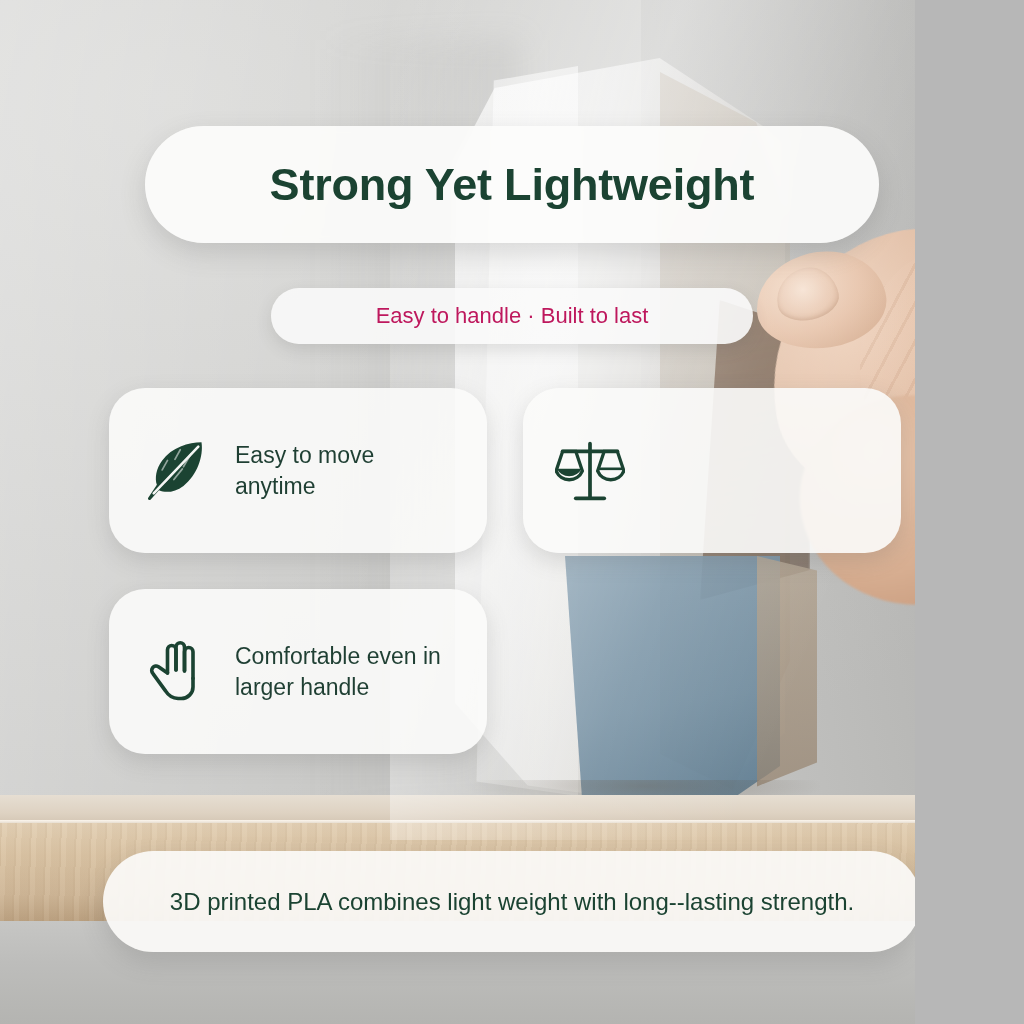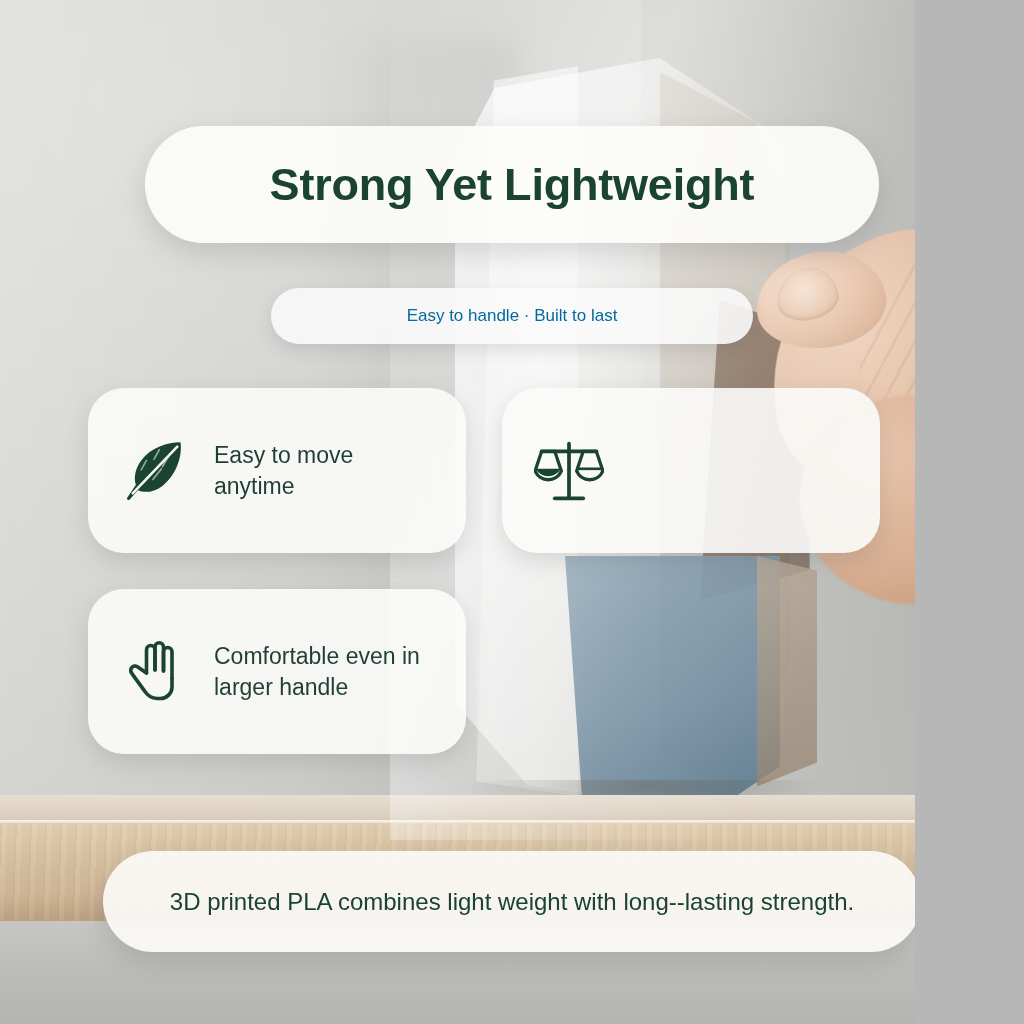--- a/index.html
+++ b/index.html
@@ -267,29 +267,29 @@
     width: 482px;
     height: 56px;
     border-radius: 28px;
     background: rgba(250,250,249,0.90);
     box-shadow: 0 6px 16px rgba(90,90,90,0.16);
     display: flex;
     align-items: center;
     justify-content: center;
   }
   .subtitle-text {
-    font-size: 17px;
+    font-size: 22px;
     font-weight: 400;
-    color: #0369a1;
+    color: #be185d;
     white-space: nowrap;
   }
 
   .cards {
     position: absolute;
-    left: 88px;
+    left: 109px;
     top: 388px;
     width: 816px;
     display: grid;
     grid-template-columns: 378px 378px;
     grid-template-rows: 165px 165px;
     column-gap: 60px;
     row-gap: 58px;
     gap: 36px;
   }
   .card {

